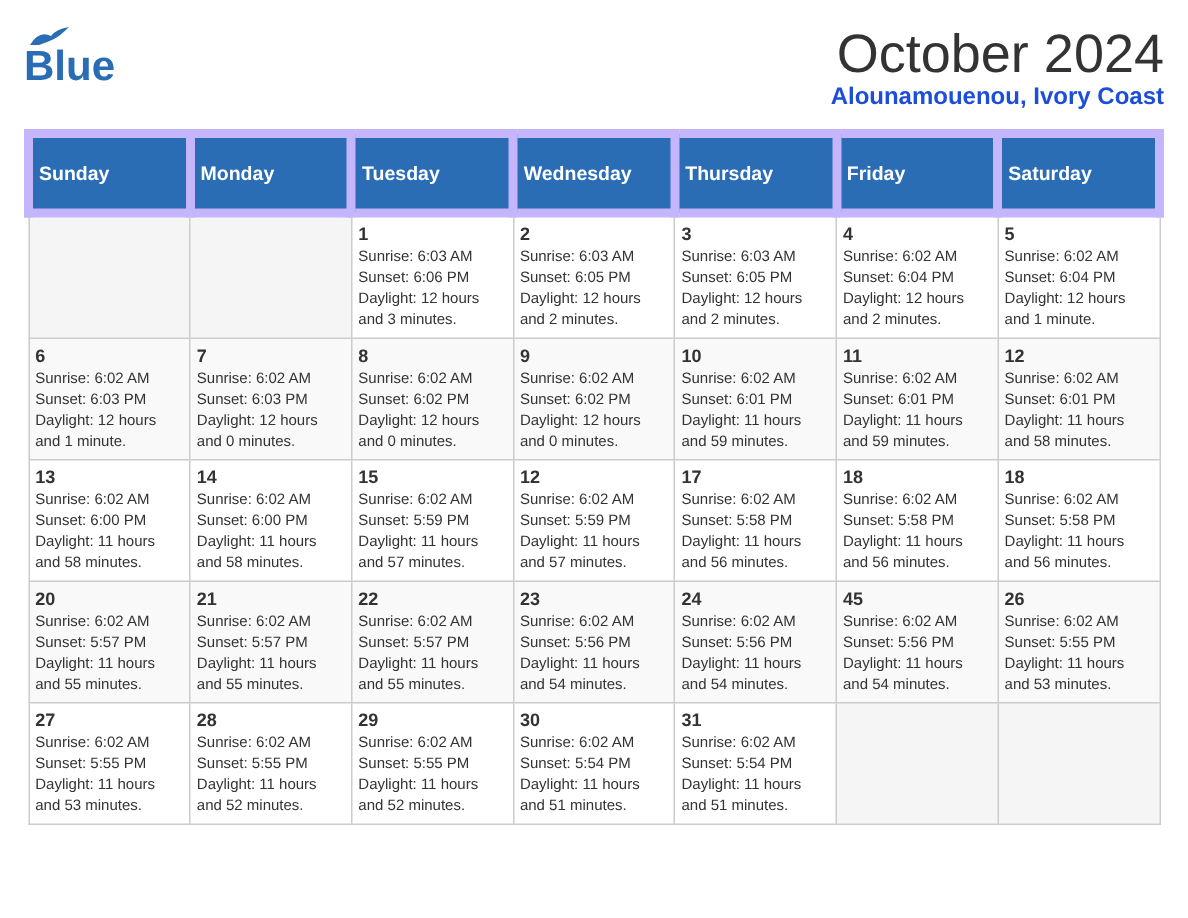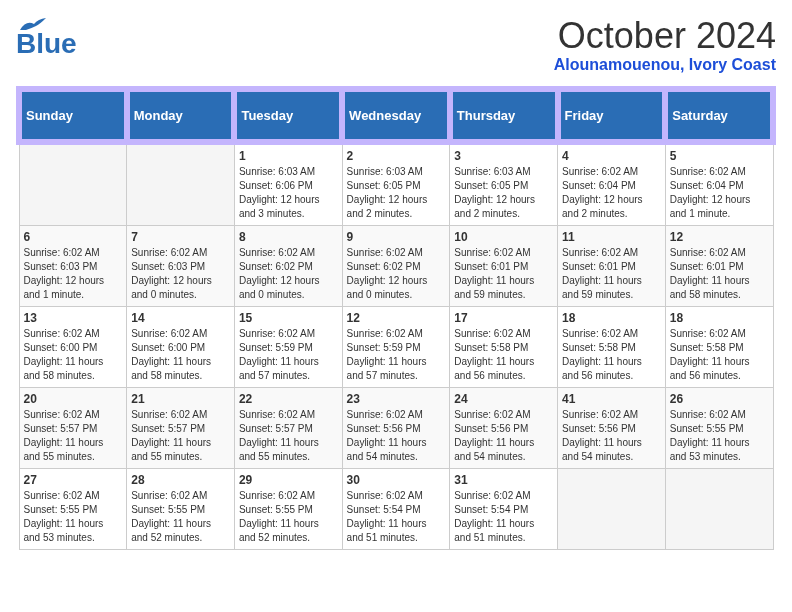--- a/index.html
+++ b/index.html
@@ -264,21 +264,21 @@
 Sunset: 5:56 PM
 Daylight: 11 hours and 54 minutes.</div>
         </td>
         <td>
           <span class="day-number">24</span>
           <div class="day-info" style="white-space: pre-line;">Sunrise: 6:02 AM
 Sunset: 5:56 PM
 Daylight: 11 hours and 54 minutes.</div>
         </td>
         <td>
-          <span class="day-number">41</span>
+          <span class="day-number">45</span>
           <div class="day-info" style="white-space: pre-line;">Sunrise: 6:02 AM
 Sunset: 5:56 PM
 Daylight: 11 hours and 54 minutes.</div>
         </td>
         <td>
           <span class="day-number">26</span>
           <div class="day-info" style="white-space: pre-line;">Sunrise: 6:02 AM
 Sunset: 5:55 PM
 Daylight: 11 hours and 53 minutes.</div>
         </td>

